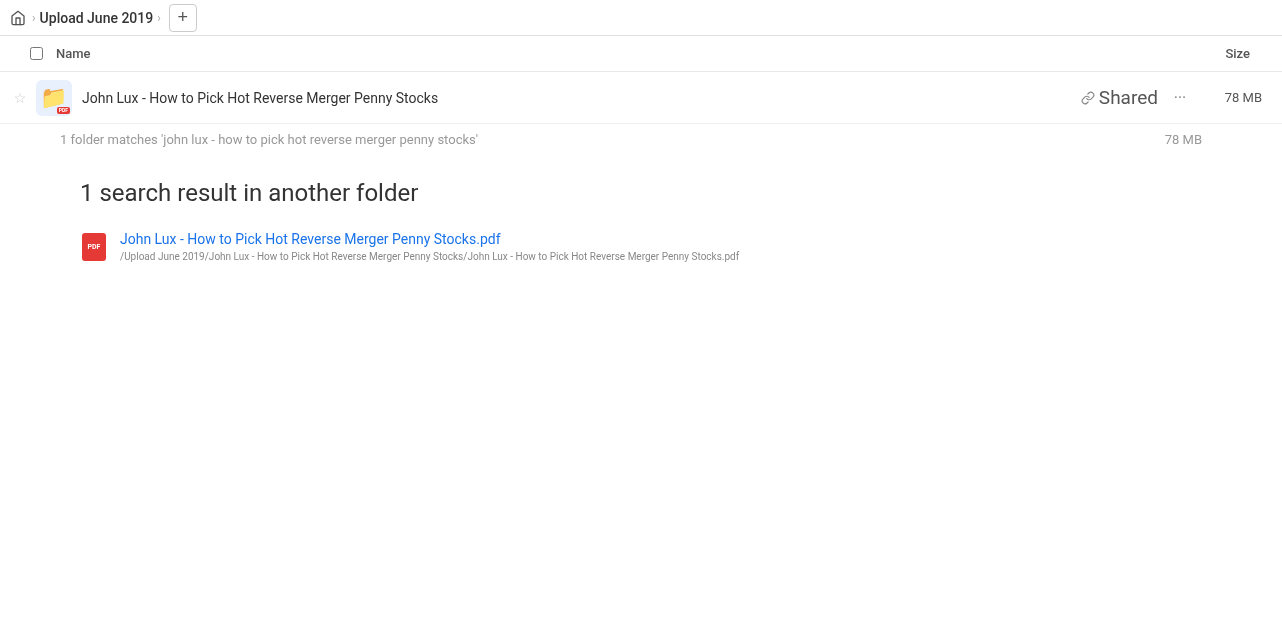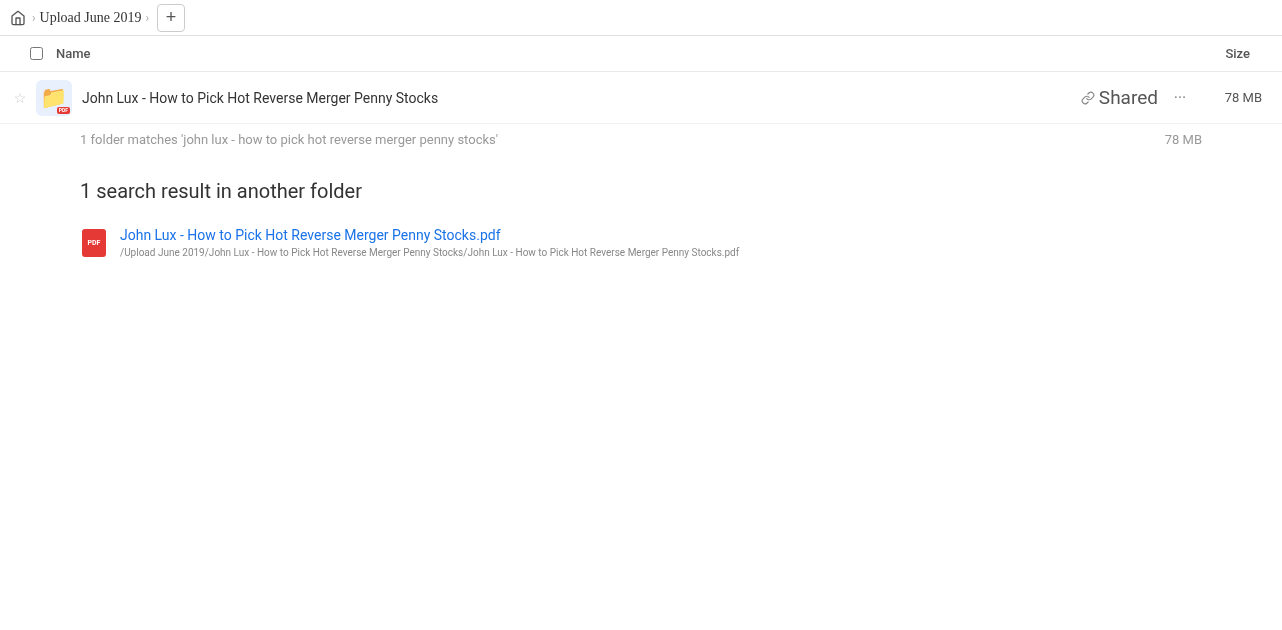--- a/index.html
+++ b/index.html
@@ -26,21 +26,20 @@
       cursor: pointer;
     }
     .breadcrumb-sep {
       color: #aaa;
       font-size: 12px;
     }
     .breadcrumb-title {
       font-size: 14px;
       font-weight: 500;
       color: #333;
-      font-family: Liberation Serif, serif;
     }
     .add-btn {
       width: 28px; height: 28px;
       border: 1px solid #ccc;
       background: #fff;
       border-radius: 4px;
       display: flex; align-items: center; justify-content: center;
       cursor: pointer;
       font-size: 18px;
       color: #555;
@@ -141,29 +140,29 @@
       padding-right: 12px;
       font-size: 13px;
       color: #555;
     }
 
     
     .match-count-row {
       display: flex;
       align-items: center;
       justify-content: space-between;
-      padding: 8px 80px 8px 80px;
+      padding: 8px 80px 8px 60px;
       color: #999;
       font-size: 13px;
     }
 
     
     .section-heading {
       padding: 24px 0 16px 80px;
-      font-size: 20px;
+      font-size: 24px;
       font-weight: 400;
       color: #333;
     }
 
     
     .result-item {
       display: flex;
       align-items: flex-start;
       padding: 8px 80px;
       gap: 12px;

